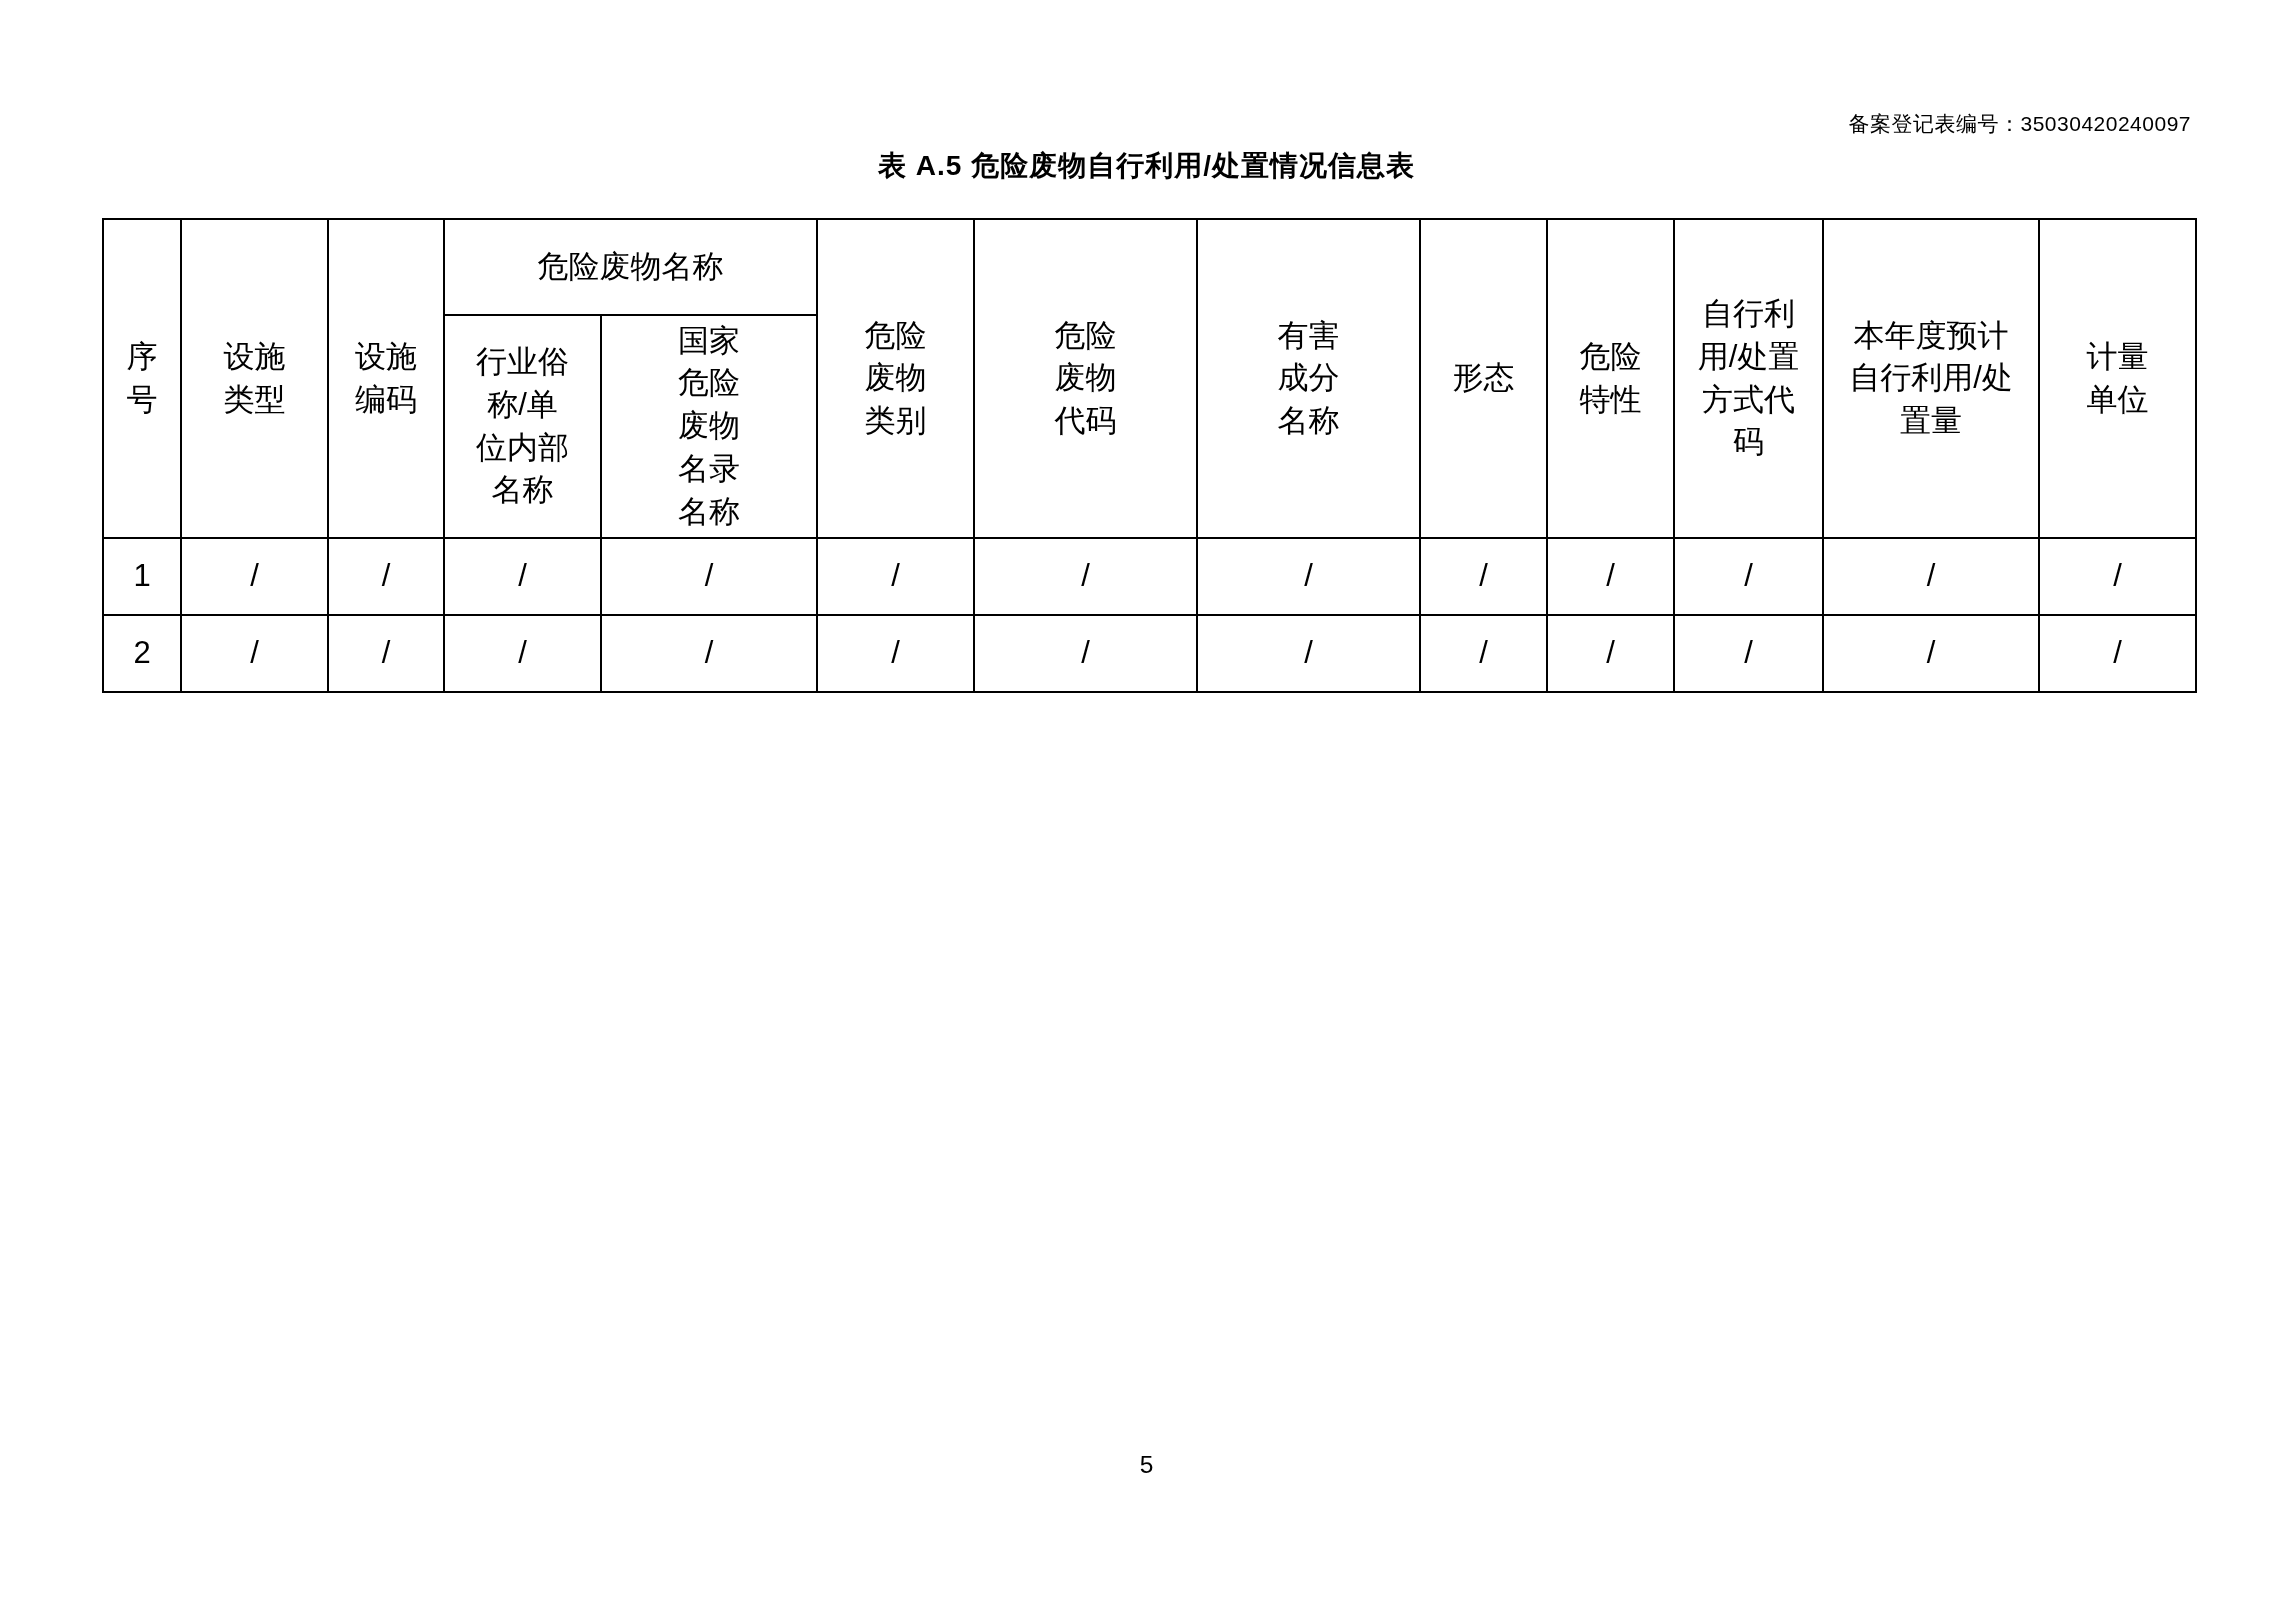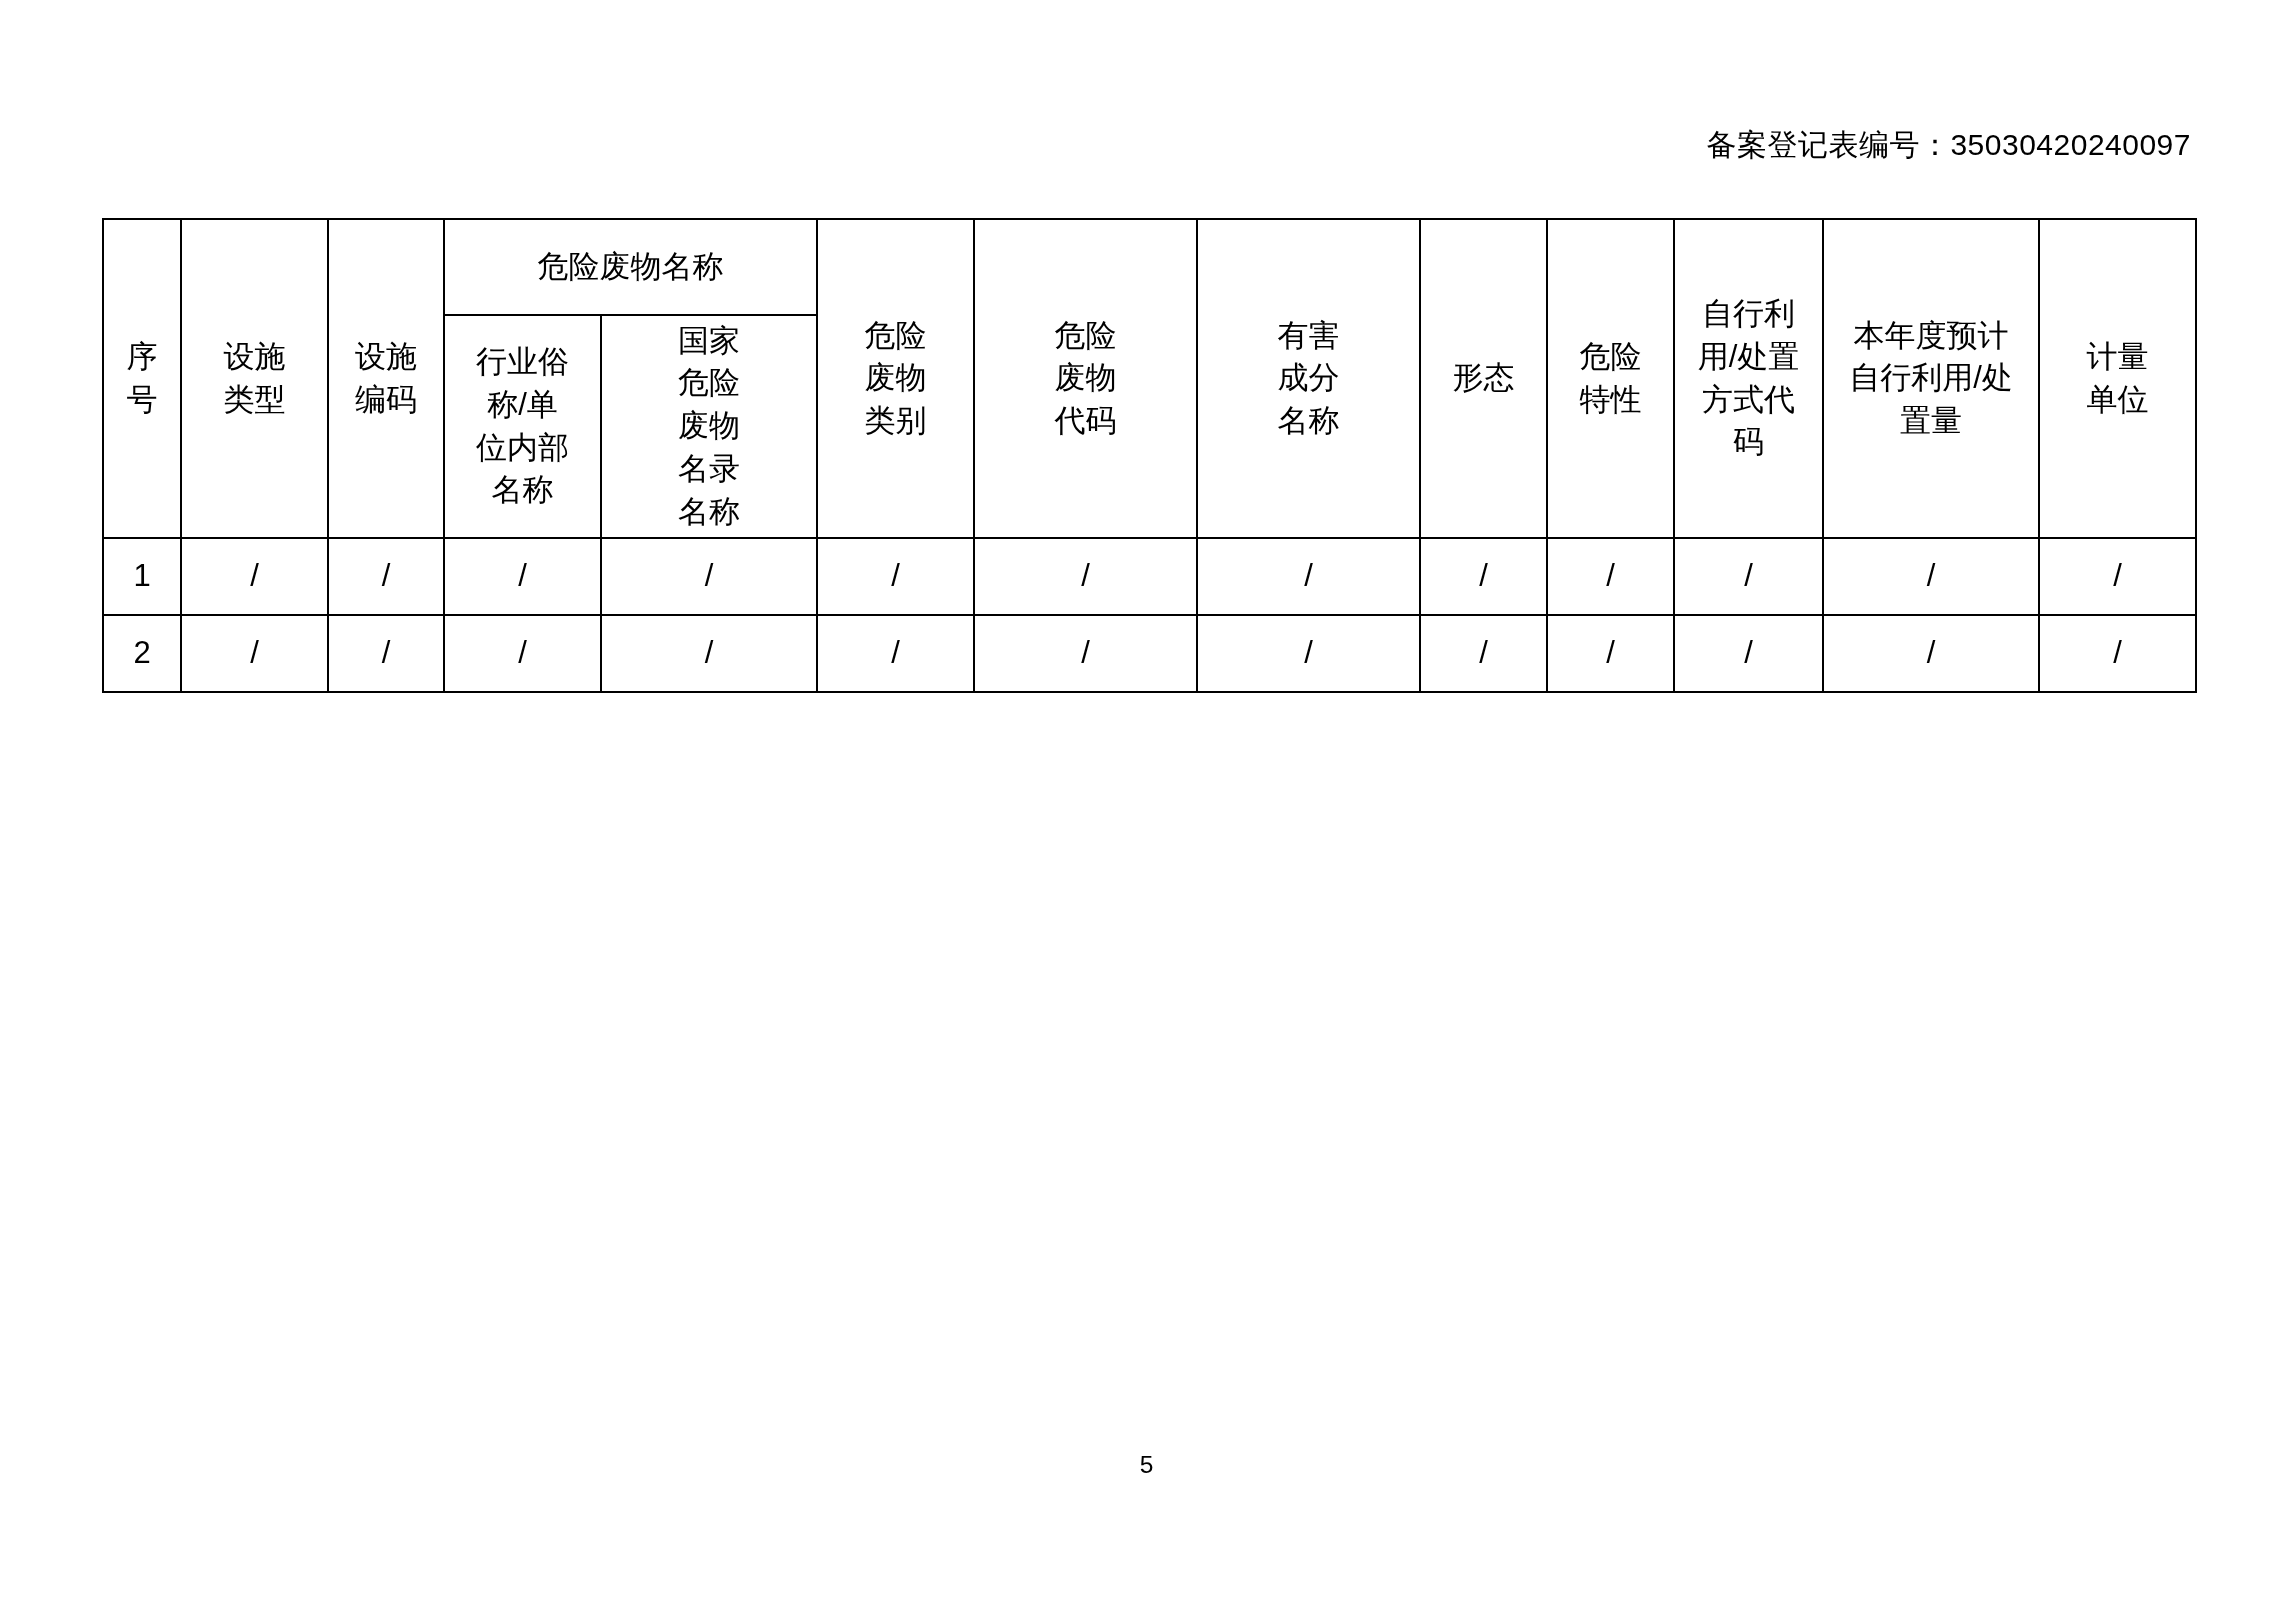--- a/index.html
+++ b/index.html
@@ -16,23 +16,23 @@
     overflow: hidden;
   }
   .page {
     position: relative;
     width: 2293px;
     height: 1621px;
     box-sizing: border-box;
   }
   .record-no {
     position: absolute;
-    top: 125px;
+    top: 110px;
     right: 102px;
-    font-size: 30px;
+    font-size: 21px;
     letter-spacing: 0.5px;
     white-space: nowrap;
     font-family: "Liberation Sans", sans-serif;
     text-align: center;
   }
   .doc-title {
     position: absolute;
     top: 147px;
     left: 0;
     width: 2293px;
@@ -103,20 +103,21 @@
   col.c-amount  { width: 216px; }
   col.c-unit    { width: 157px; }
 </style>
 </head>
 <body>
 
 <div class="page">
 
   <div class="record-no">备案登记表编号：35030420240097</div>
 
+  <div class="doc-title">表 A.5 危险废物自行利用/处置情况信息表</div>
 
   <div class="table-wrap">
     <table class="main">
       <colgroup>
         <col class="c-seq">
           <col class="c-type">
           <col class="c-code">
           <col class="c-common">
           <col class="c-catalog">
         <col class="c-class">

